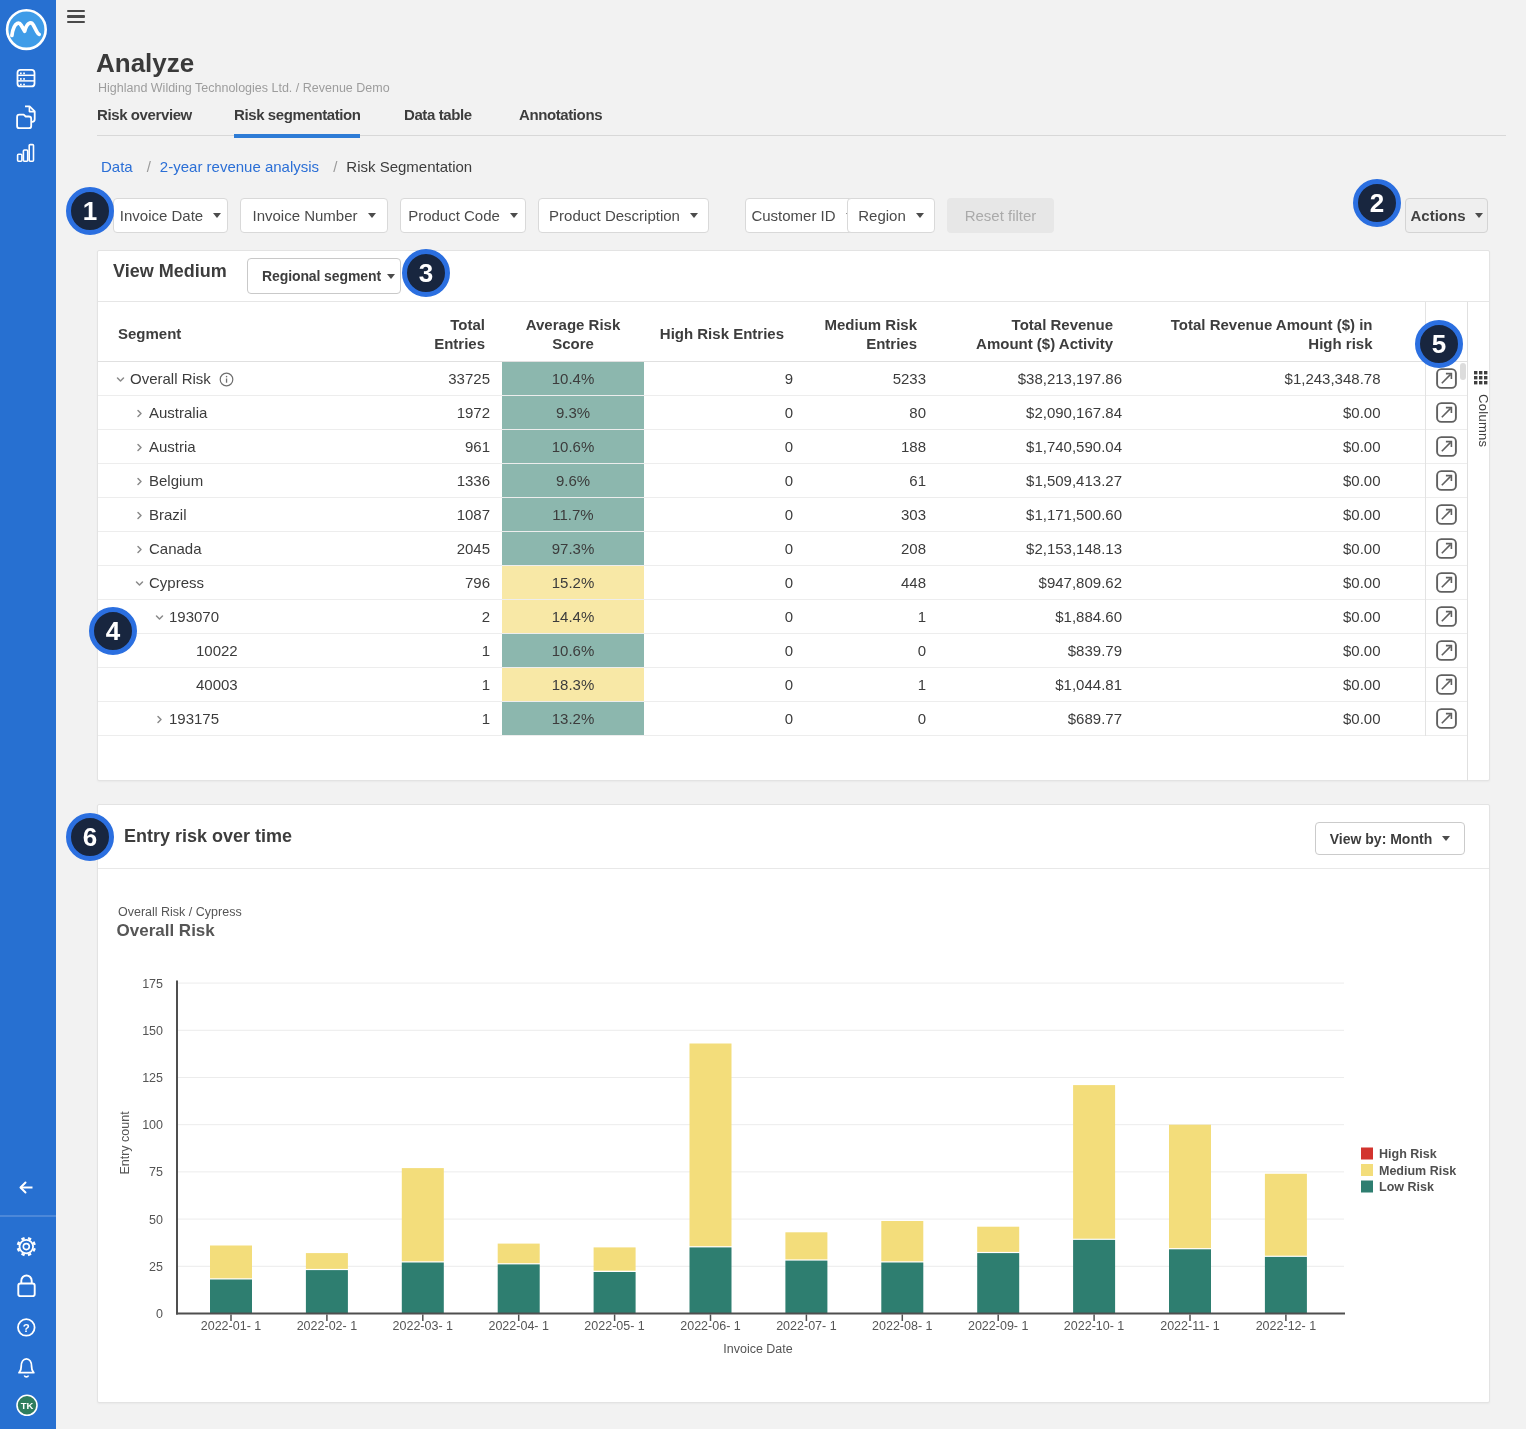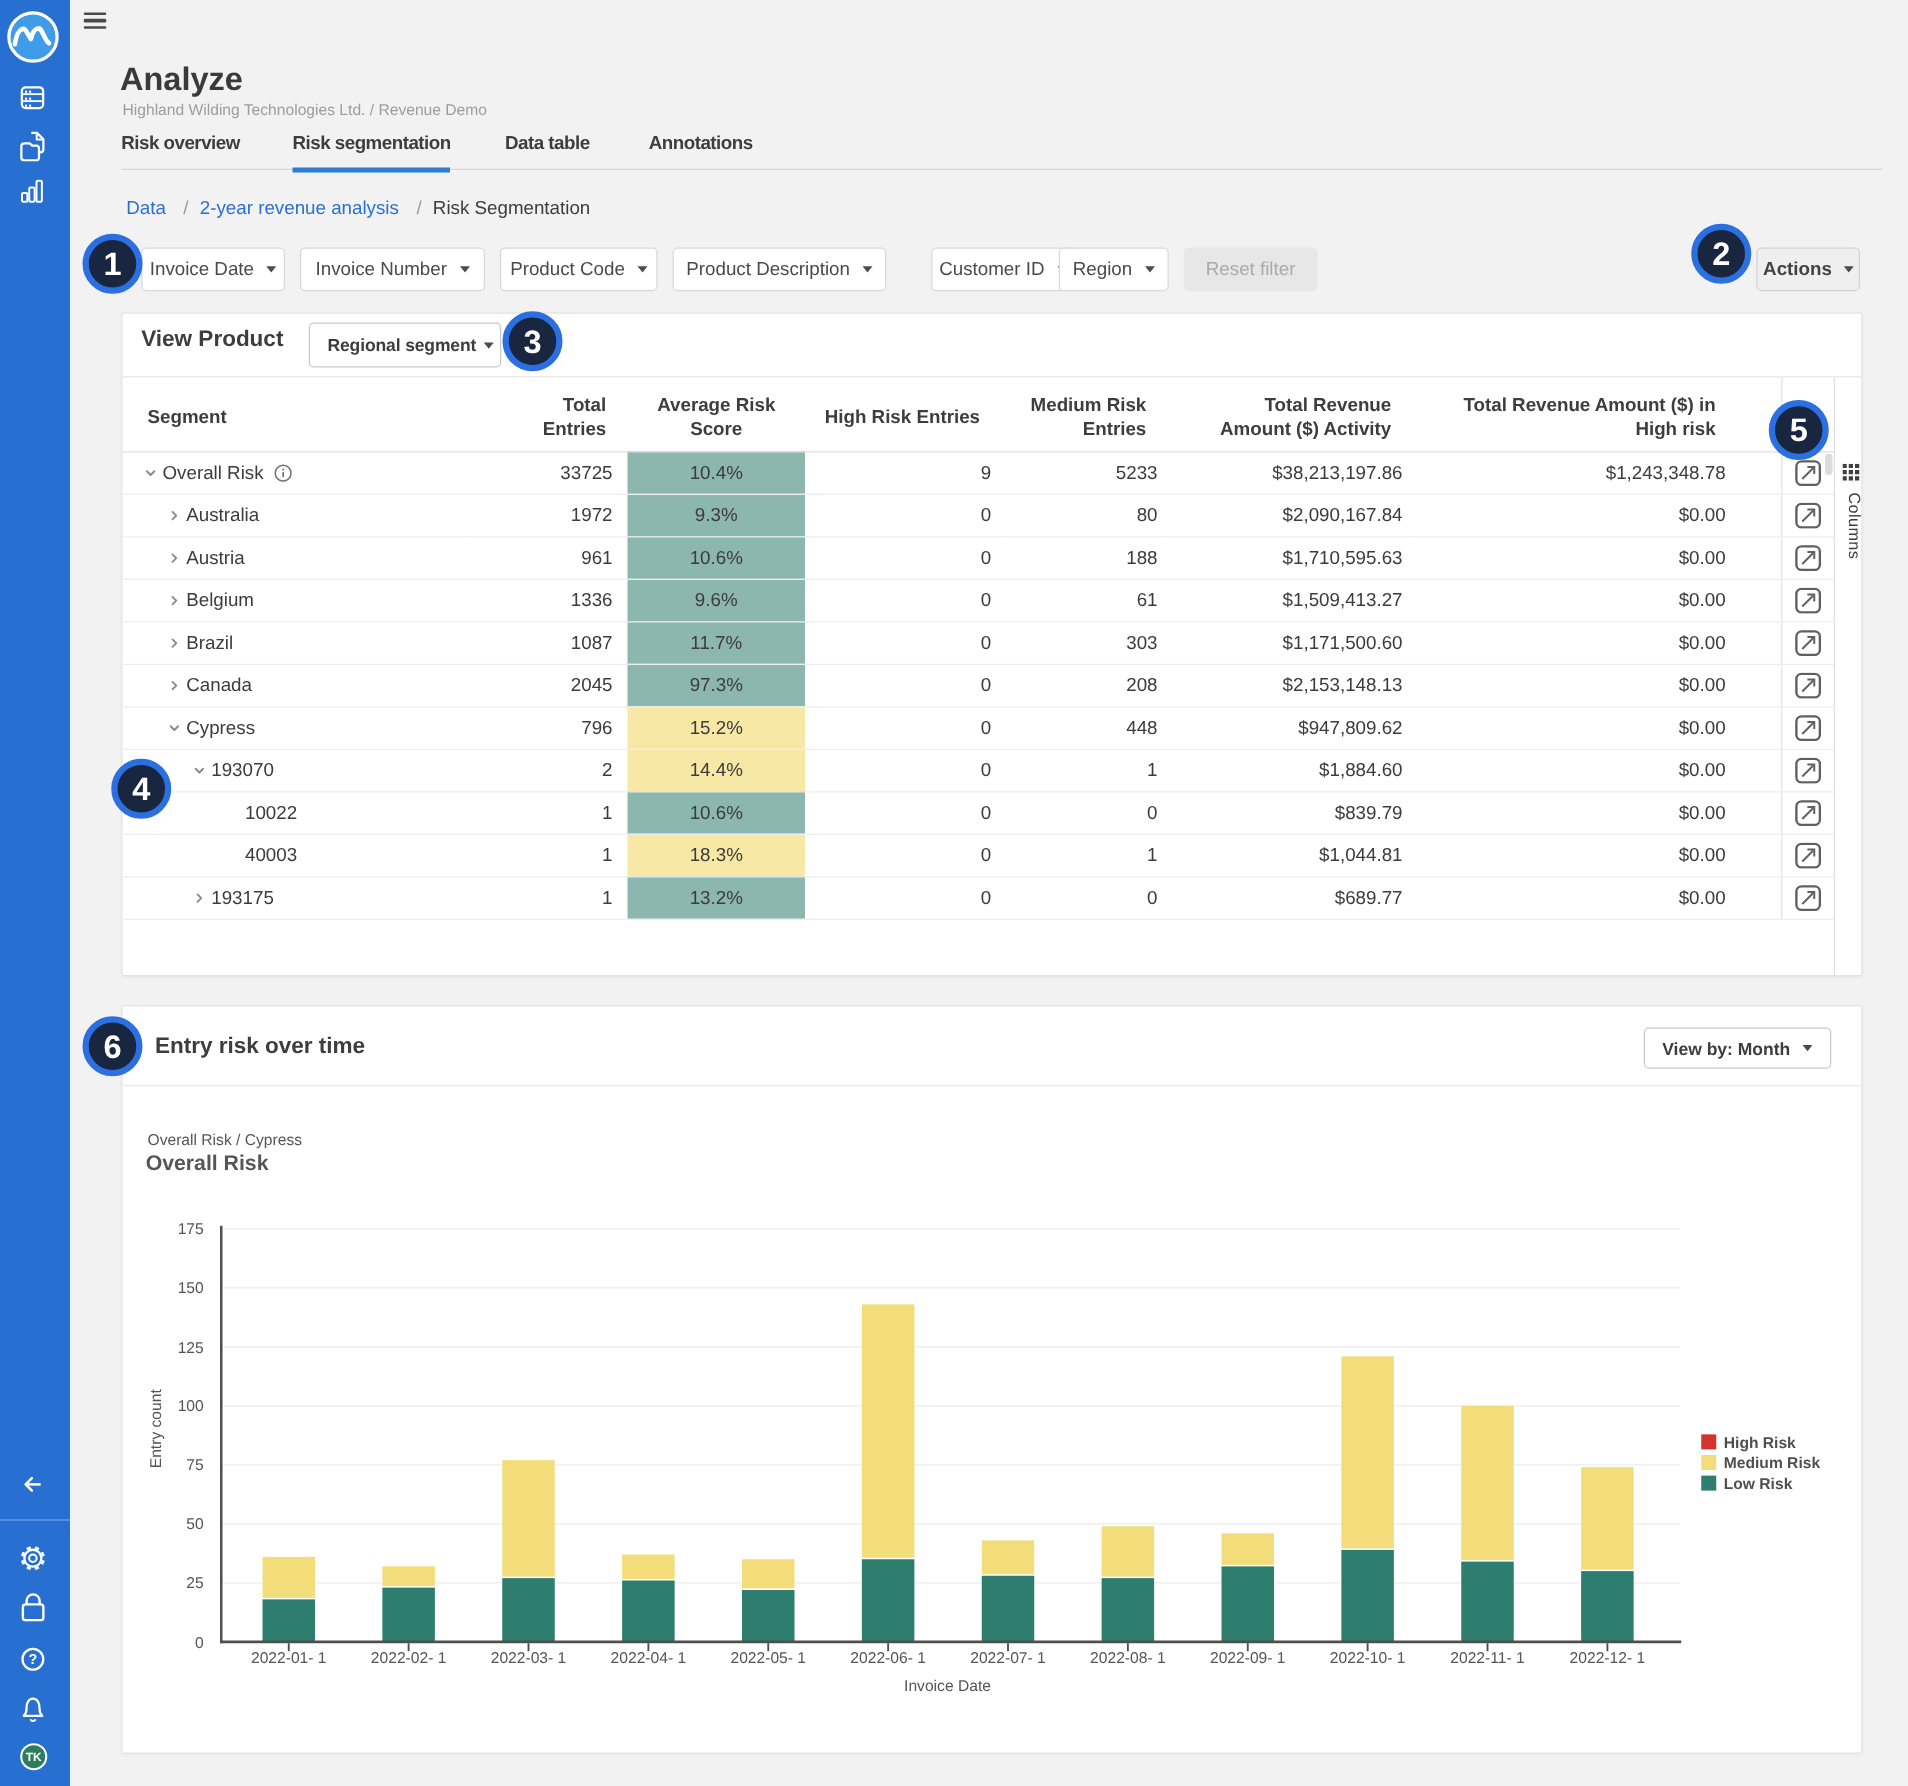--- a/index.html
+++ b/index.html
@@ -126,21 +126,21 @@
 <div class="chip" style="left:240px; width:148px;">Invoice Number <span class="caret"></span></div>
 <div class="chip" style="left:400px; width:126px;">Product Code <span class="caret"></span></div>
 <div class="chip" style="left:538px; width:171px;">Product Description <span class="caret"></span></div>
 <div class="chip" style="left:721px; width:115px;margin-left:24px;">Customer ID <span class="caret"></span></div>
 <div class="chip" style="left:847px; width:88px;">Region <span class="caret"></span></div>
 <div id="resetchip">Reset filter</div>
 <div id="actions">Actions <span class="caret"></span></div>
 
 <div class="panel" id="panel1">
   <div id="vshead">
-    <div id="vslabel">View Product</div>
+    <div id="vslabel">View Medium</div>
     <div id="vsdrop">Regional segment <span class="caret" style="margin-left:2px"></span></div>
   </div>
   <table id="tbl">
     <colgroup>
       <col style="width:279px">
         <col style="width:125px">
         <col style="width:142px">
         <col style="width:157px">
         <col style="width:133px">
         <col style="width:196px">
@@ -197,21 +197,21 @@
             </svg></td>
         </tr>
       <tr>
           <td class="segcell" style="padding-left:36px"><svg class="chev" width="11" height="11" viewBox="0 0 11 11">
               <polyline points="4,2.5 7,5.5 4,8.5" fill="none" stroke="#8a8a8a" stroke-width="1.5" stroke-linecap="round" stroke-linejoin="round"></polyline>
             </svg>Austria</td>
           <td class="num">961</td>
           <td class="risk teal">10.6%</td>
           <td class="num">0</td>
           <td class="num">188</td>
-          <td class="num">$1,710,595.63</td>
+          <td class="num">$1,740,590.04</td>
           <td class="num" style="padding-right:44px">$0.00</td>
           <td class="expicon"><svg width="21" height="21" viewBox="0 0 21 21" style="vertical-align:middle">
               <rect x="1.1" y="1.1" width="18.8" height="18.8" rx="4.2" fill="none" stroke="#606060" stroke-width="1.9"></rect>
               <line x1="5.8" y1="15.2" x2="14.6" y2="6.4" stroke="#606060" stroke-width="1.6"></line>
               <polyline points="9.9,5.6 15.4,5.6 15.4,11.1" fill="none" stroke="#606060" stroke-width="1.6"></polyline>
             </svg></td>
         </tr>
       <tr>
           <td class="segcell" style="padding-left:36px"><svg class="chev" width="11" height="11" viewBox="0 0 11 11">
               <polyline points="4,2.5 7,5.5 4,8.5" fill="none" stroke="#8a8a8a" stroke-width="1.5" stroke-linecap="round" stroke-linejoin="round"></polyline>

